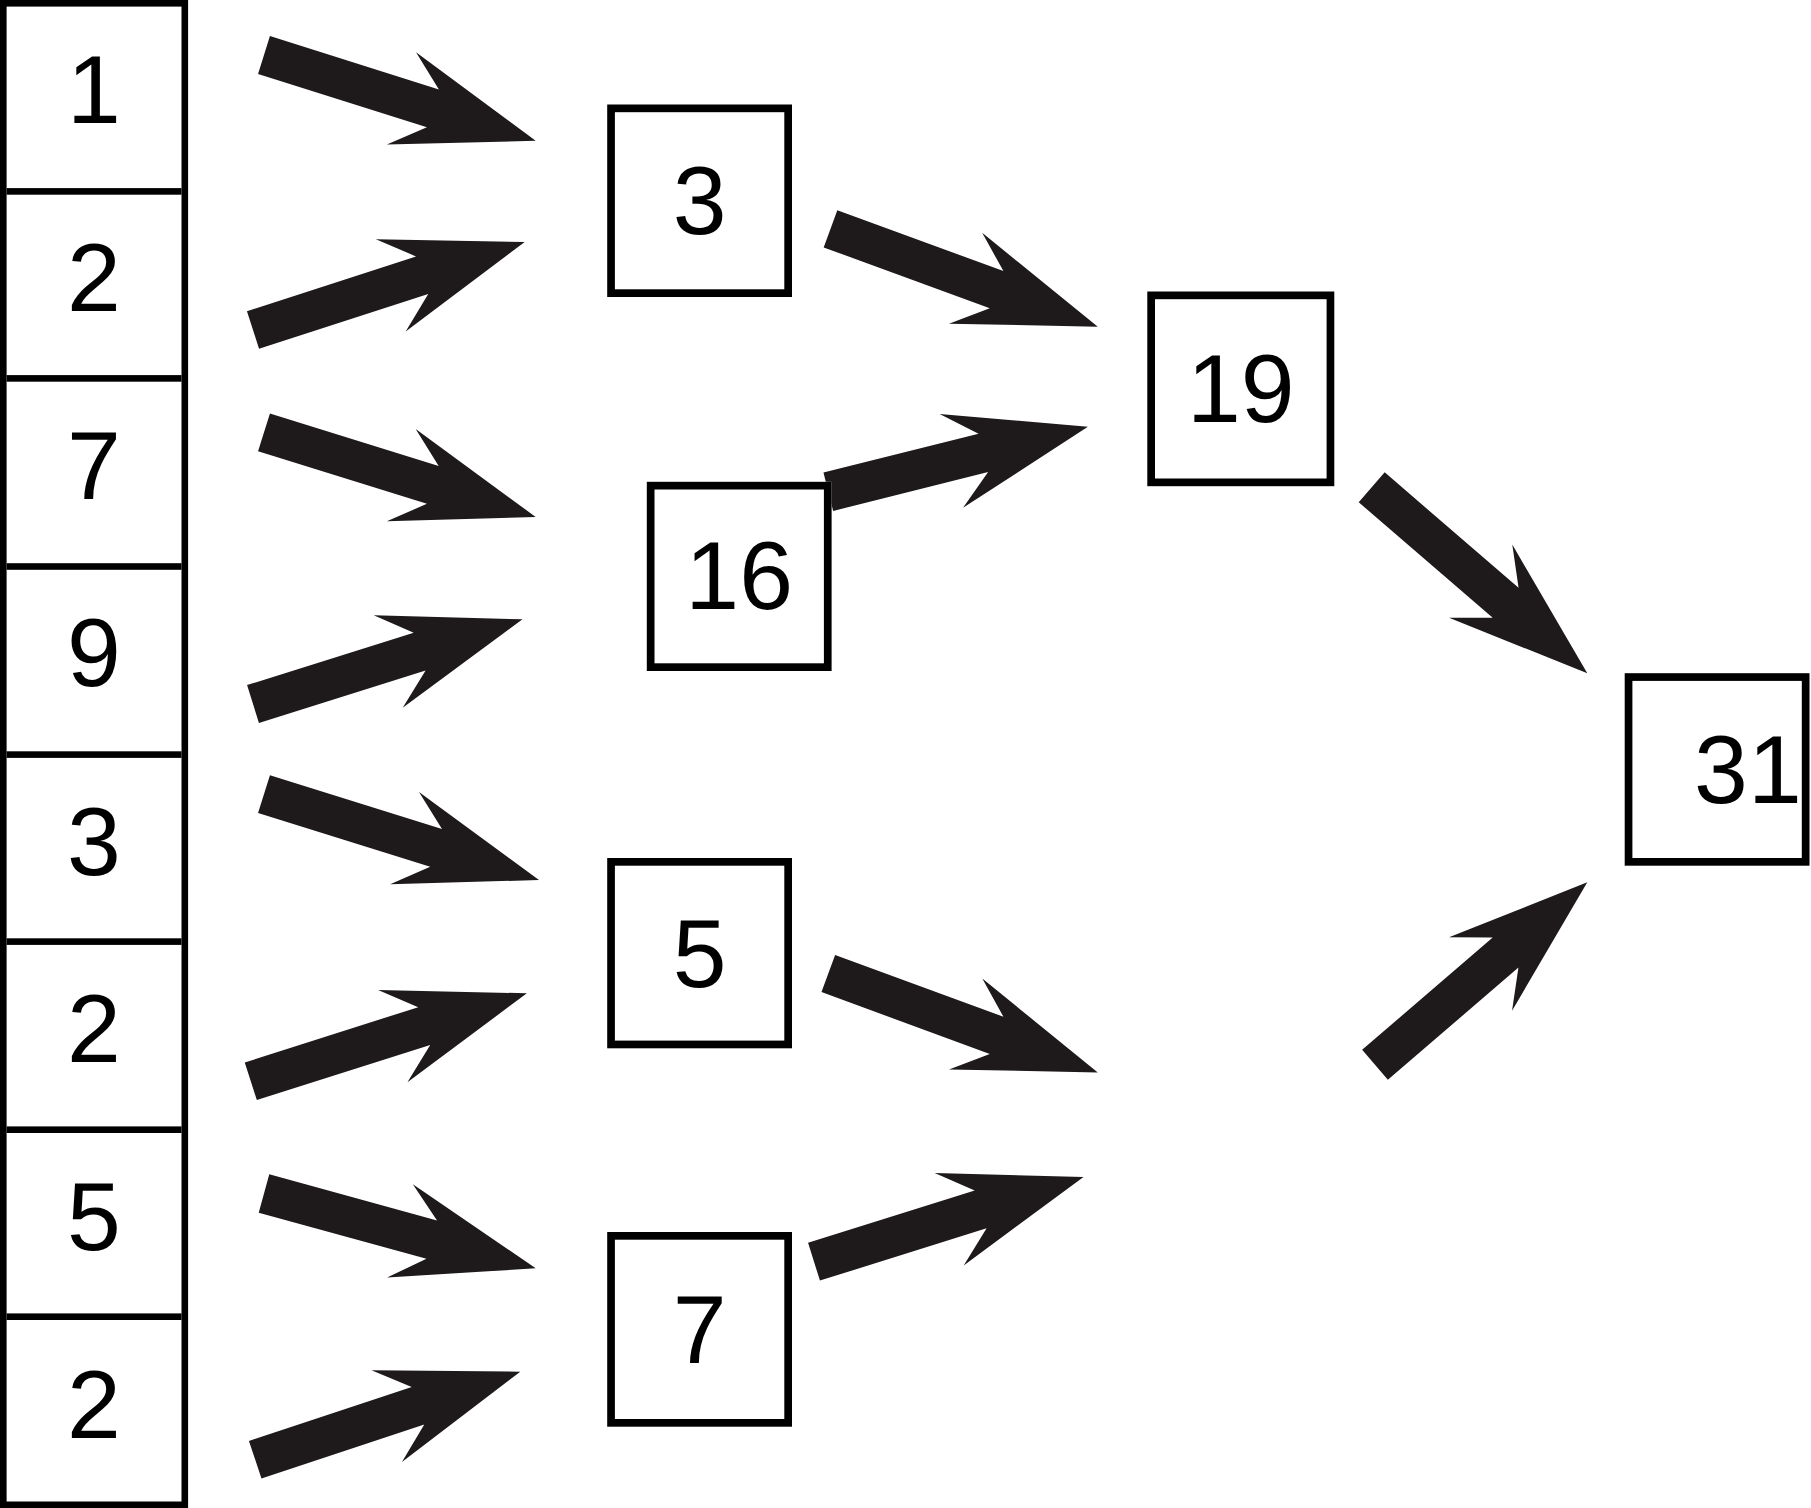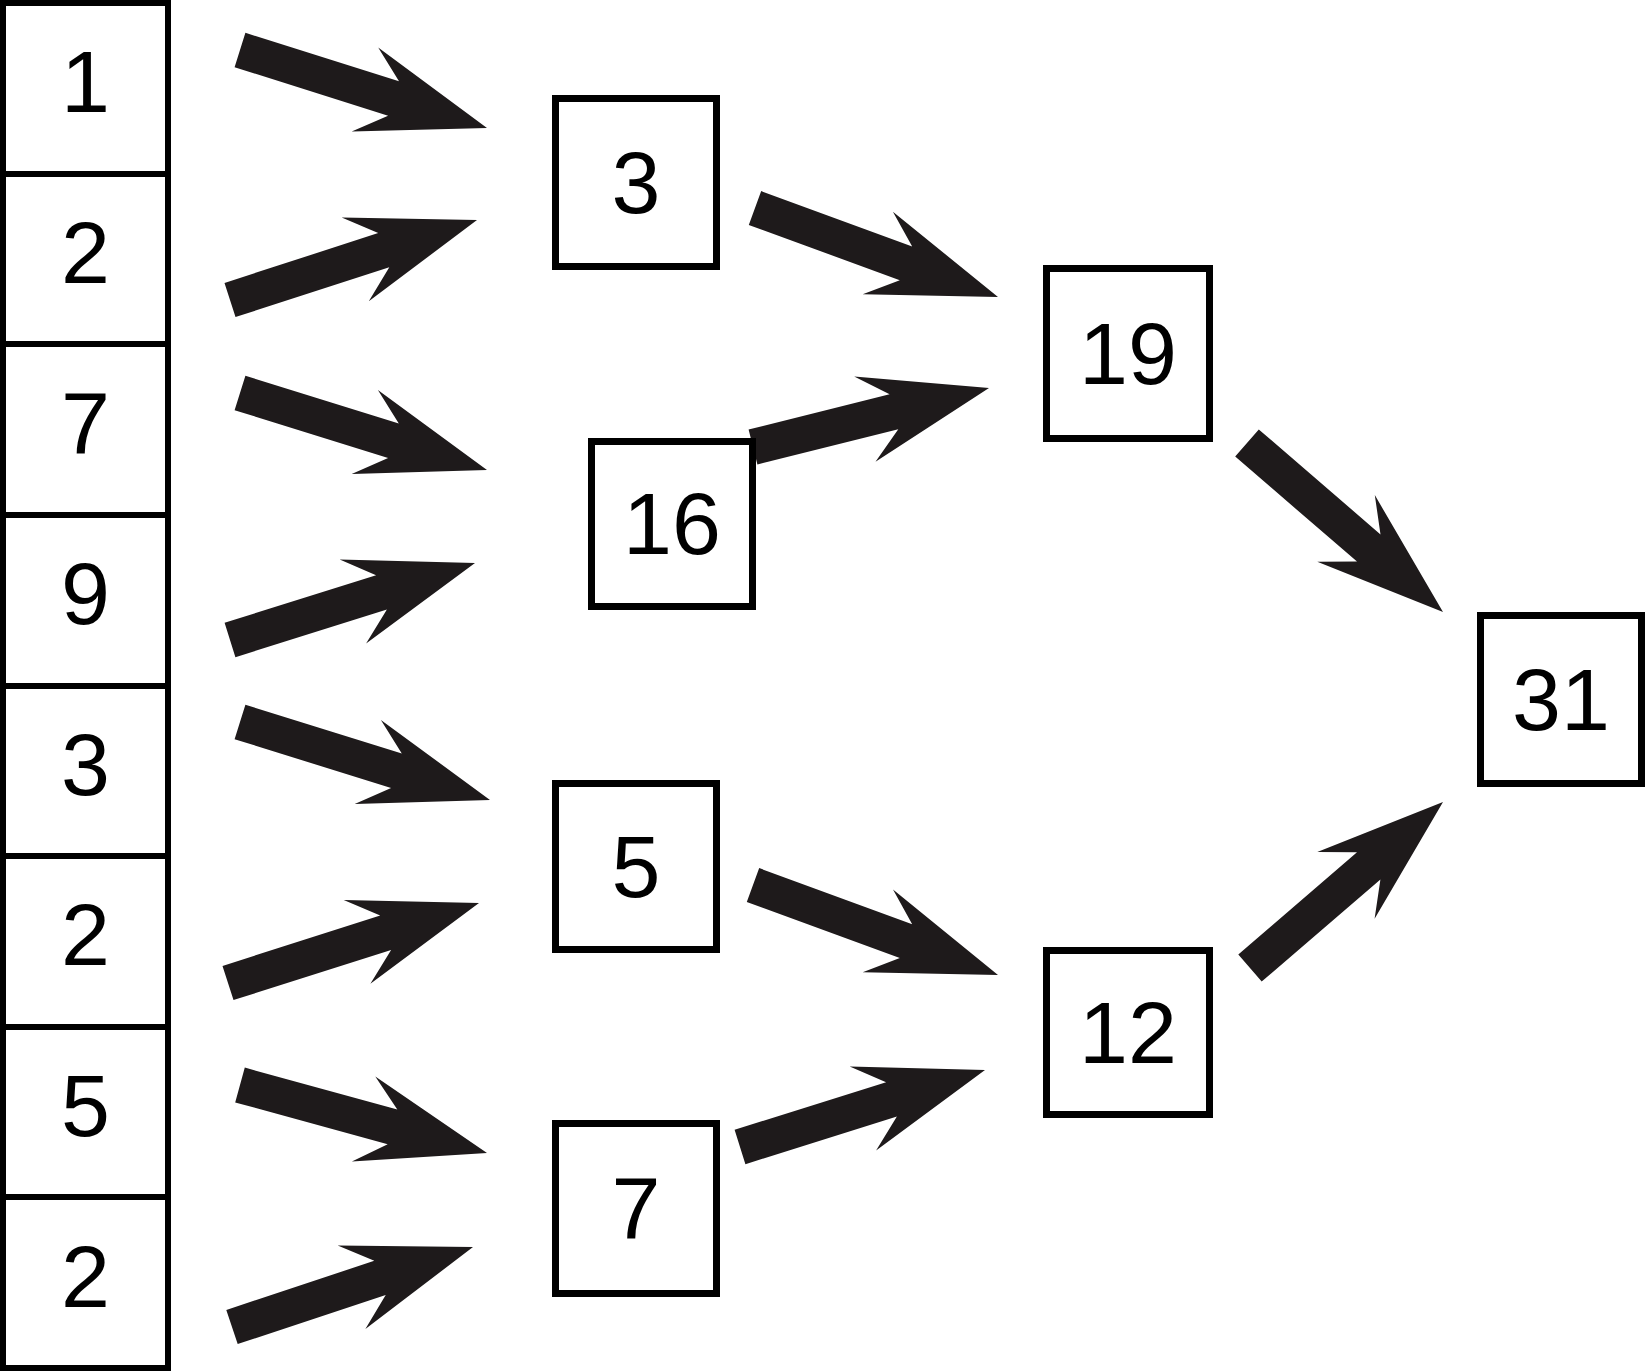--- a/index.html
+++ b/index.html
@@ -112,19 +112,16 @@
     </div>
     <div class="node" style="left: 552px; top: 780px; width: 168px; height: 173px;">
       <span>5</span>
     </div>
     <div class="node" style="left: 552px; top: 1120px; width: 168px; height: 177px;">
       <span>7</span>
     </div>
     <div class="node" style="left: 1043px; top: 265px; width: 170px; height: 177px; justify-content: center;">
       <span>19</span>
     </div>
-    <div class="node" style="left: 1043px; top: 947px; width: 170px; height: 171px;">
-      <span>12</span>
-    </div>
-    <div class="node" style="left: 1477px; top: 612px; width: 168px; height: 175px;">
+    <div class="node" style="left: 1477px; top: 612px; width: 168px; height: 175px; justify-content: flex-end;">
       <span>31</span>
     </div>
   </div>
 
 </body></html>

